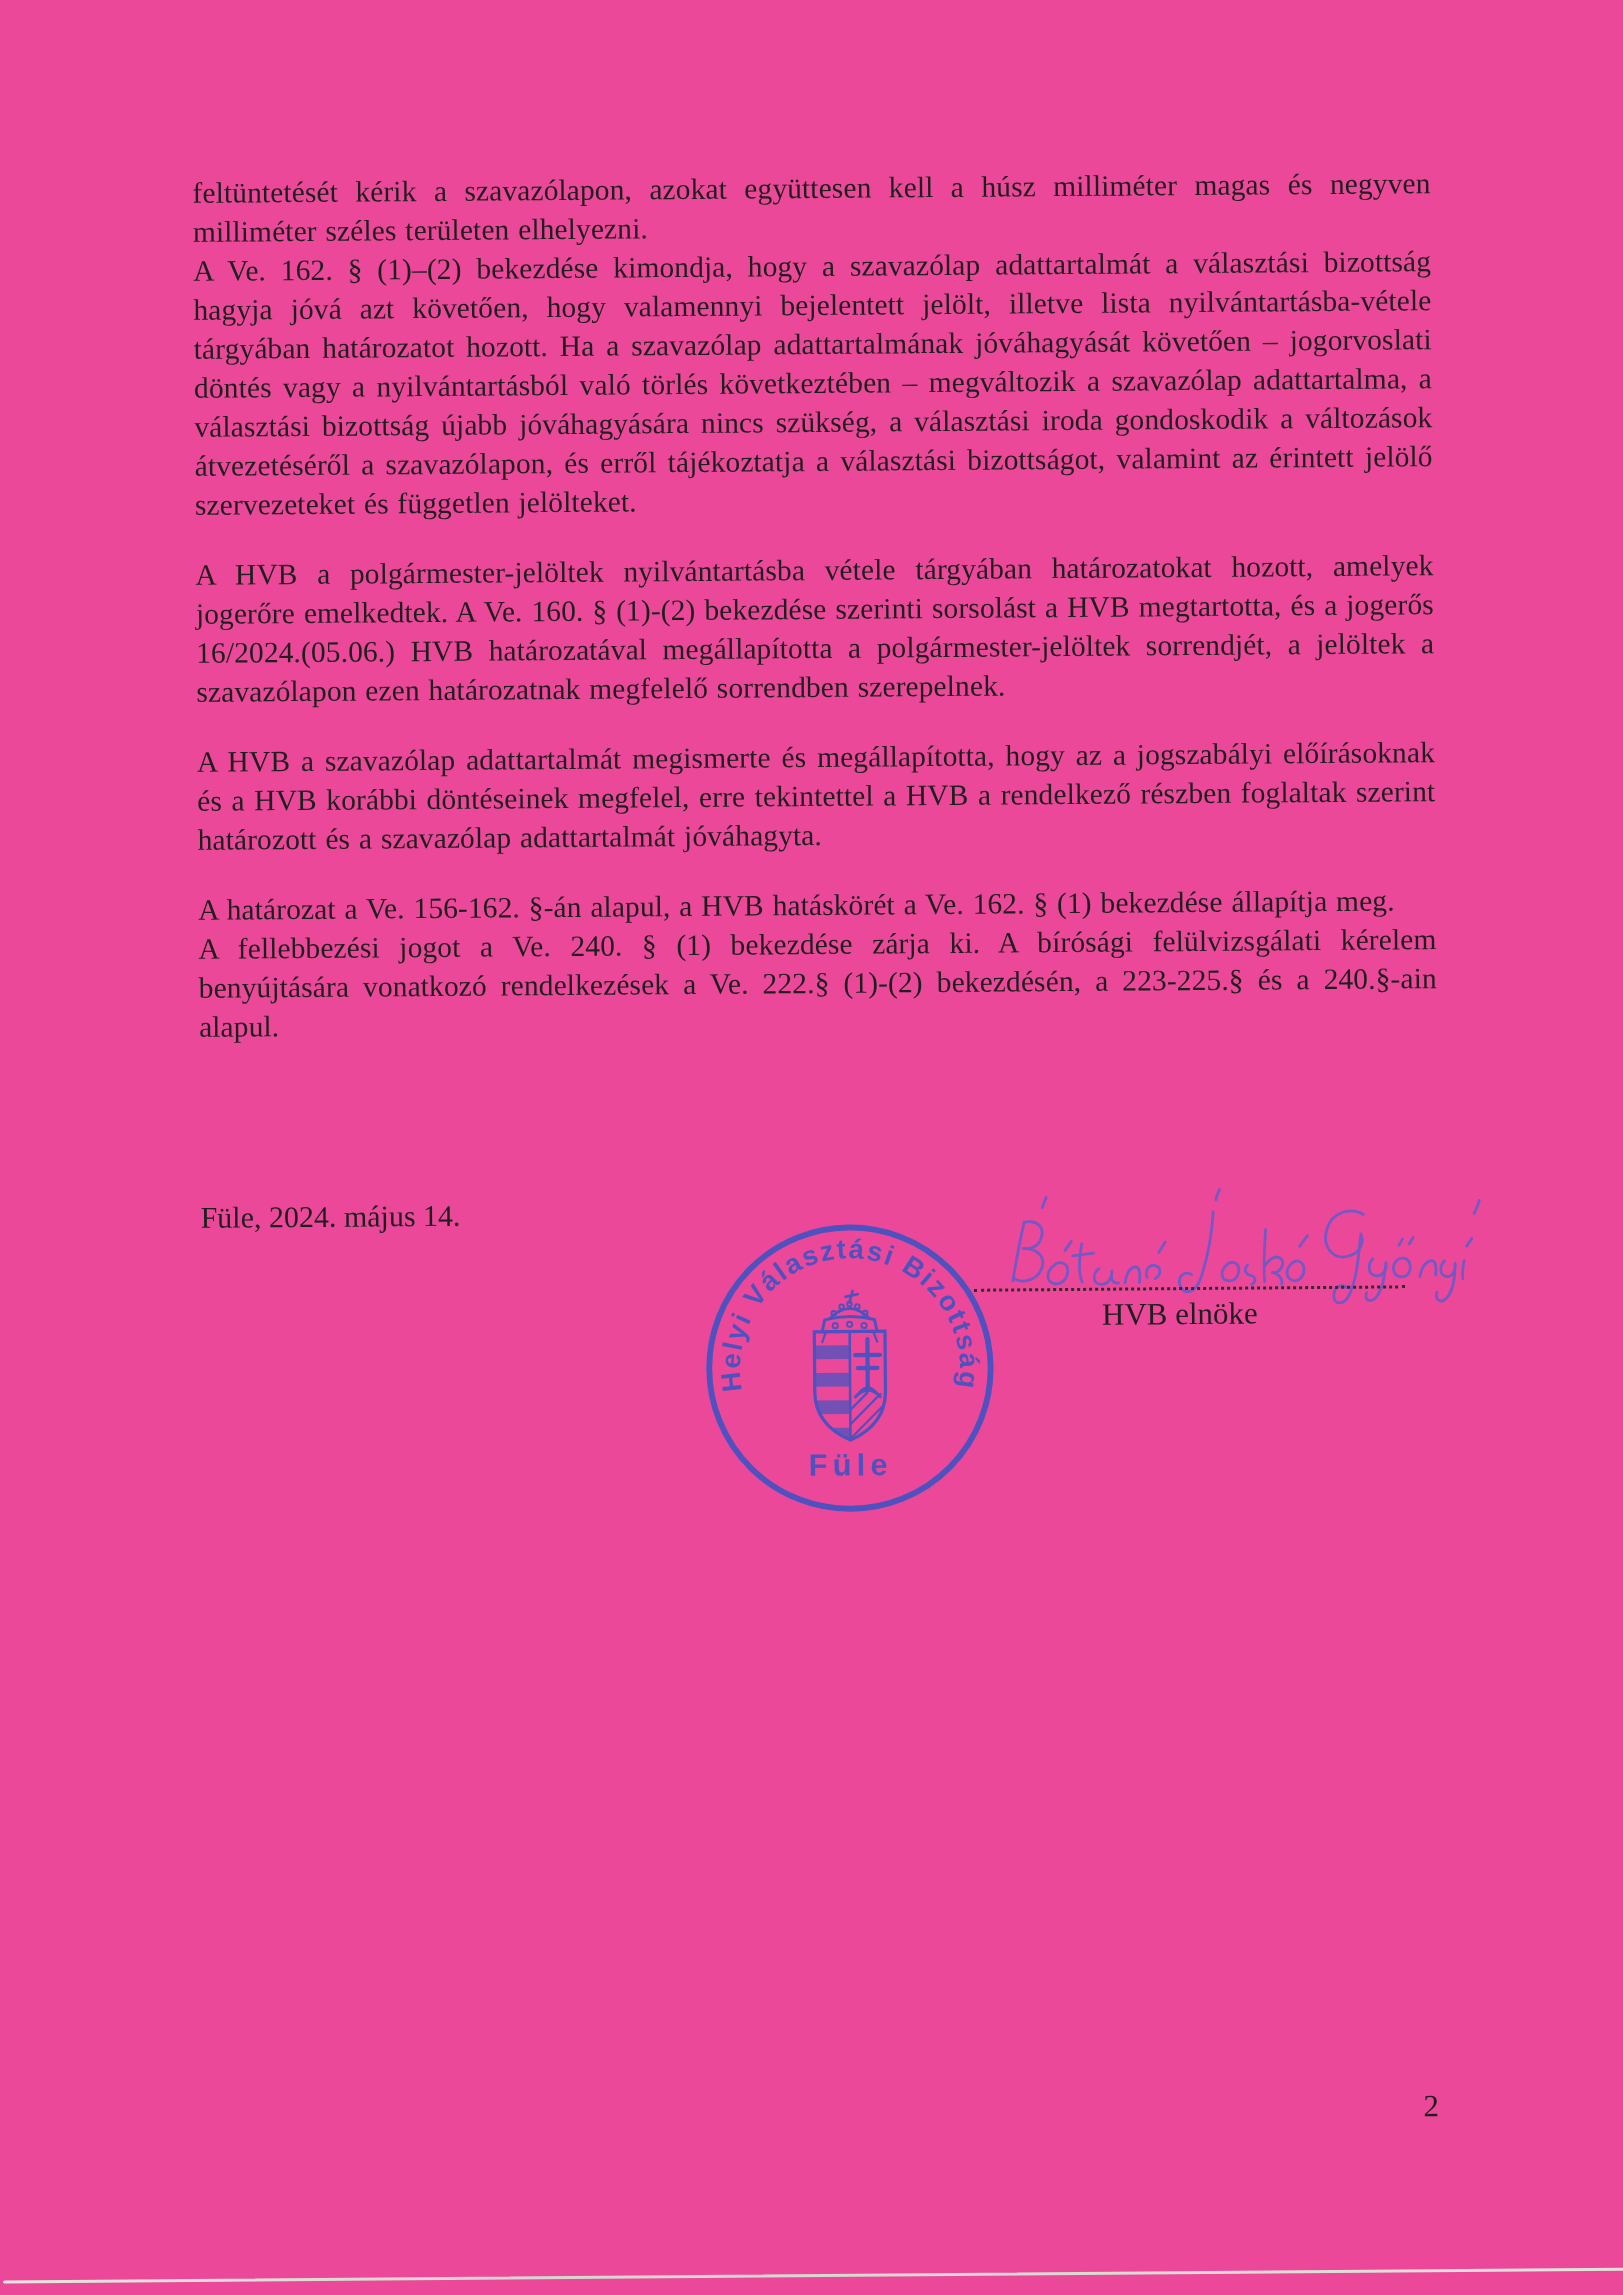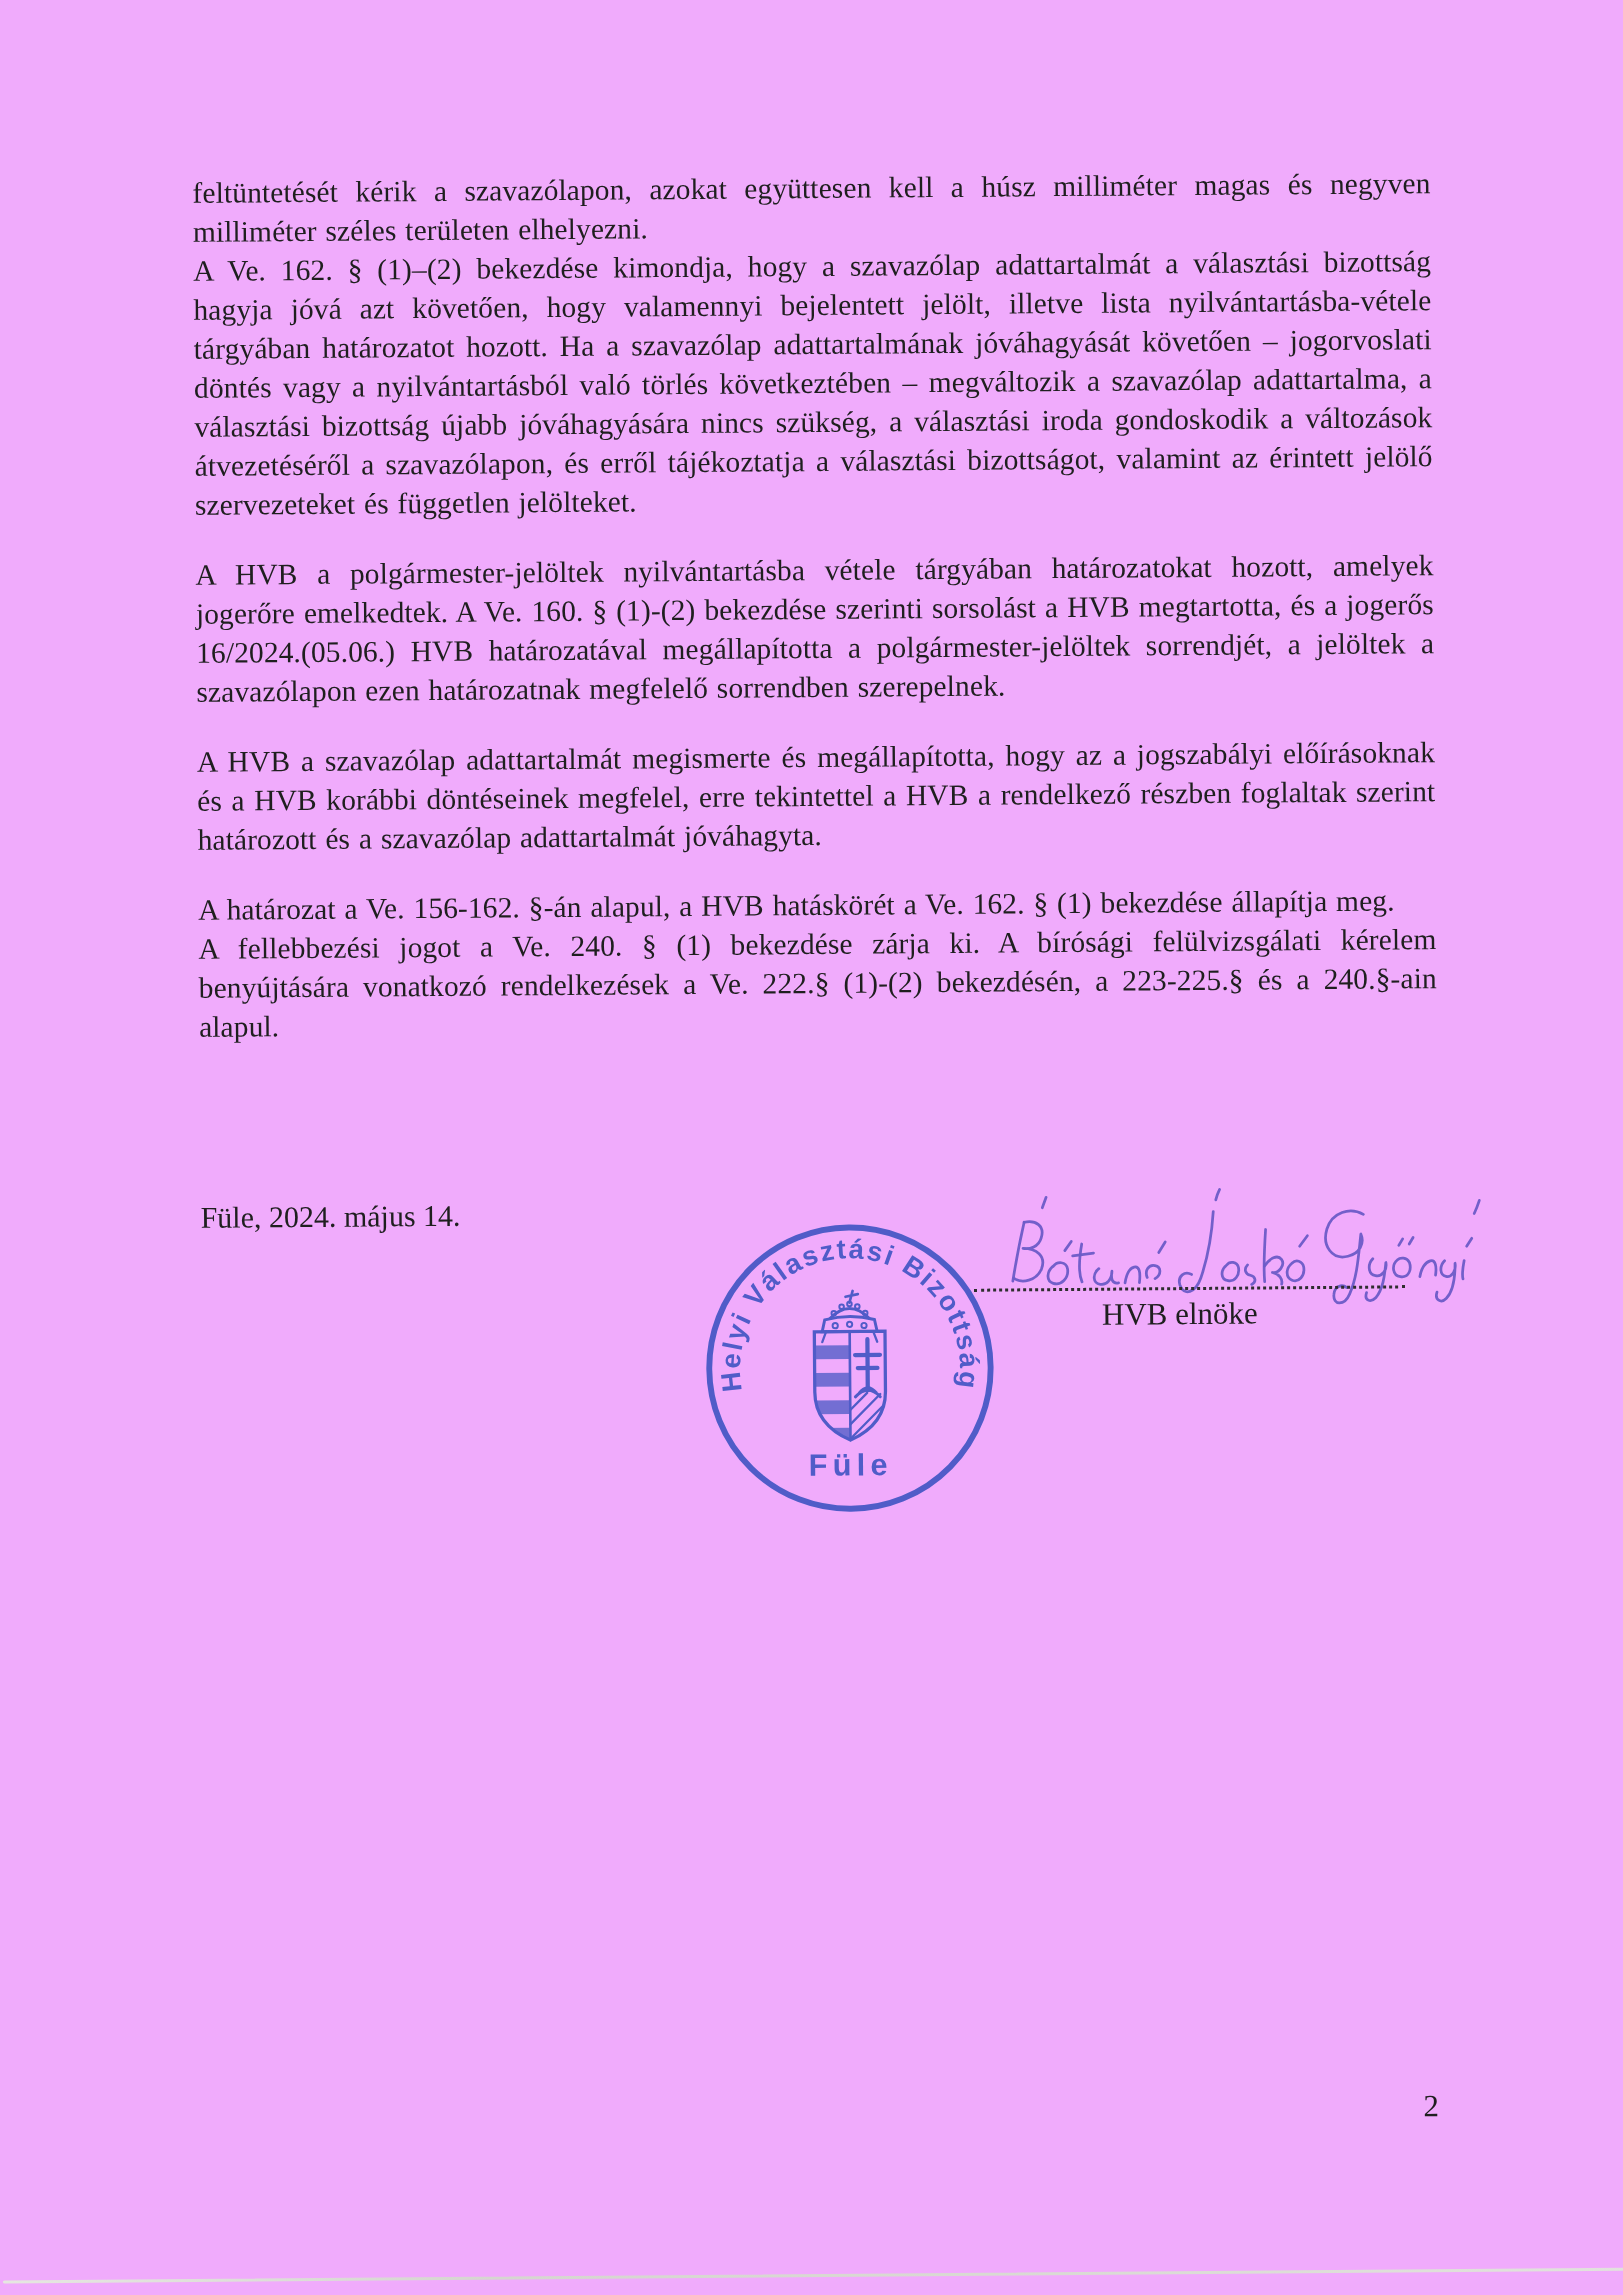--- a/index.html
+++ b/index.html
@@ -1,19 +1,19 @@
 <!DOCTYPE html>
 <html lang="hu" style="--stamp-blue: #3f54c3; --ink-purple: #6c5bc7; --text-color: #1f1f1f;font-size:10.5px"><head>
 <meta charset="utf-8">
 <style>
   html,body{margin:0;padding:0;background:#e8e8e4;}
   .page{
     position:relative;
     width:1623px;height:2295px;
-    background:#f0abfc;
+    background:#ec4899;
     overflow:hidden;
     font-family:"Liberation Serif","DejaVu Serif",serif;
     color:var(--text-color,#1f1f1f);
   }
   #scan-content{
     position:absolute;inset:0;
     transform:rotate(-0.45deg);
     transform-origin:812px 1145px;
   }
   

